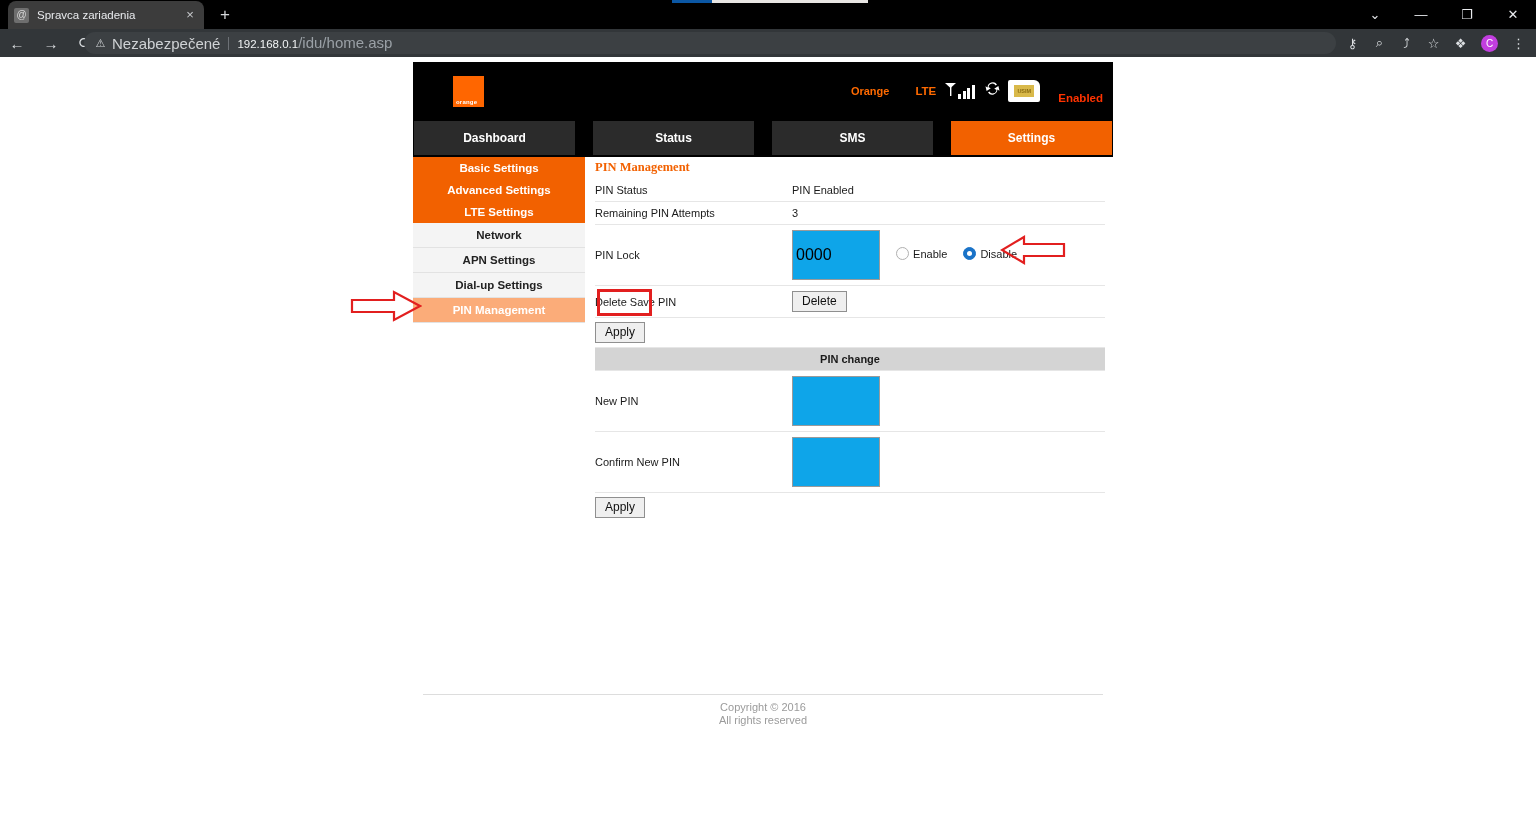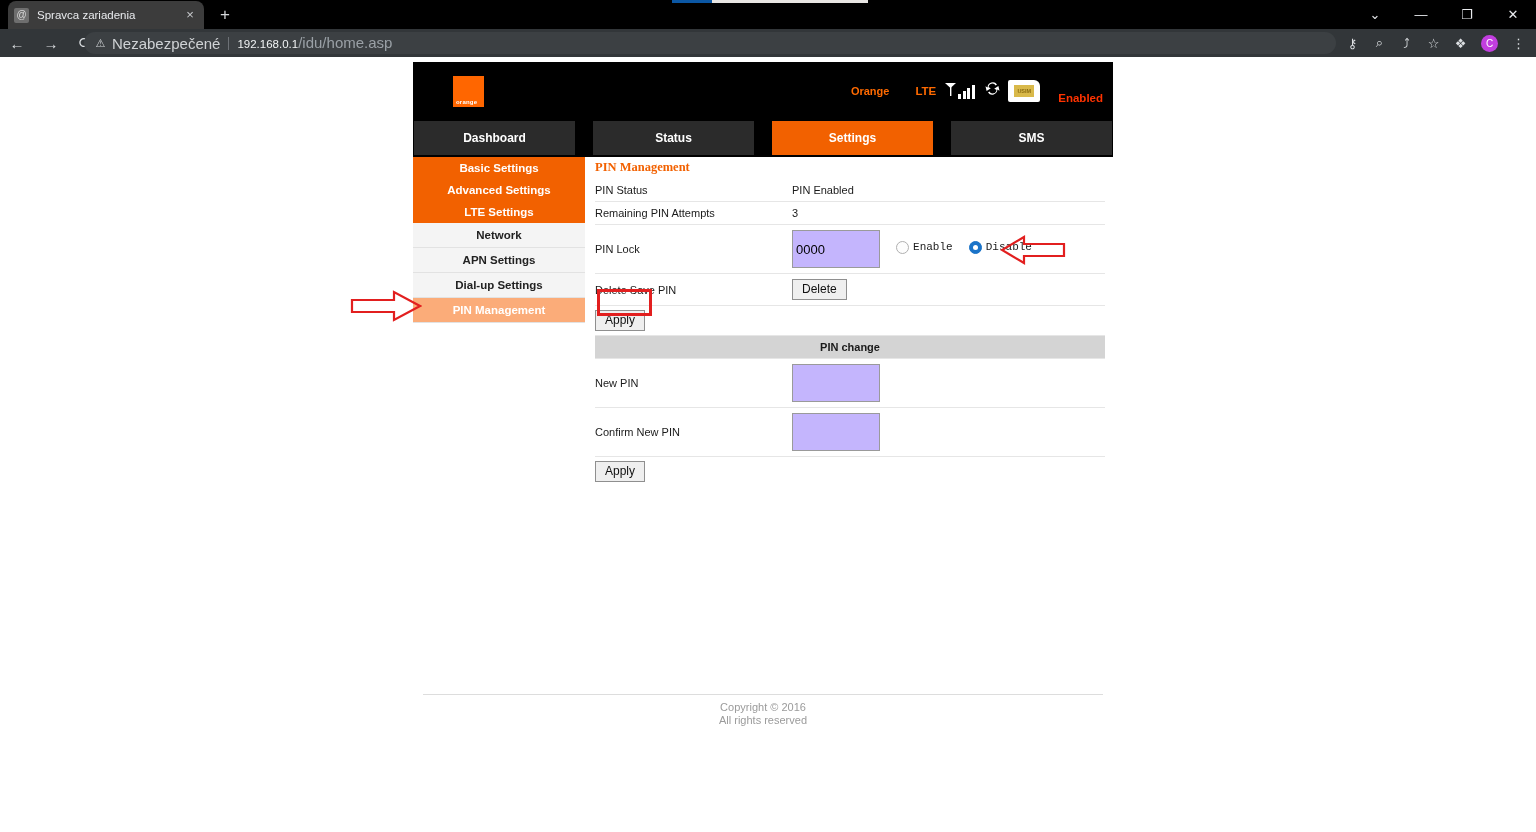--- a/index.html
+++ b/index.html
@@ -90,23 +90,23 @@
   .side-item.active { background:#fbac79; color:#ffffff; }
 
   .content { flex:1 1 auto; padding:0 8px 0 10px; }
   .sec-title { color:#f26100; font-size:12.5px; font-weight:bold; font-family:"Liberation Serif", serif; padding:3px 0 4px 0; }
 
   table.t { width:100%; border-collapse:collapse; }
   table.t td { border-bottom:1px solid #e6e6e6; padding:5px 0; font-size:11px; color:#1a1a1a; vertical-align:middle; }
   td.lbl { width:197px; }
   .hdrrow td { background:#d4d4d4; text-align:center; font-weight:bold; font-size:11px; border-bottom:1px solid #c9c9c9; padding:4px 0; }
 
-  input.pin { width:80px; height:16px; font-size:13px; font-family:"Liberation Sans", sans-serif;
-              border:1px solid #9a9a9a; padding:10px 3px; box-sizing:content-box; background:#c4b5fd; }
-  .radio-wrap { display:inline-flex; align-items:flex-start; margin-left:13px; font-size:11px;font-family:Liberation Mono, monospace; }
+  input.pin { width:80px; height:16px; font-size:16px; font-family:"Liberation Sans", sans-serif;
+              border:1px solid #9a9a9a; padding:16px 3px; box-sizing:content-box; background:#0ea5e9; }
+  .radio-wrap { display:inline-flex; align-items:flex-end; margin-left:13px; font-size:11px; }
   .radio { width:11px; height:11px; border-radius:50%; border:1px solid #b0b0b0; background:#fdfdfd;
            display:inline-block; margin-right:4px; position:relative; }
   .radio.on { border:1px solid #1a73c8; background:#1a73c8; }
   .radio.on::after { content:""; position:absolute; left:3px; top:3px; width:5px; height:5px; border-radius:50%; background:#fff; }
 
   .btn { display:inline-block; font-size:12px; font-family:"Liberation Sans", sans-serif;
          padding:2px 9px; background:#efefef; border:1px solid #8f8f8f; color:#111; line-height:15px; }
   .applyrow { padding:4px 0 4px 0; border-bottom:1px solid #e6e6e6; }
 
   .footer { position:absolute; left:413px; top:637px; width:700px; text-align:center; }
@@ -208,22 +208,22 @@
             <b>USIM</b>
           </div>
 
           <div class="logout">Enabled</div>
         </div>
       </div>
 
       <div class="navtabs">
         <div class="ntab">Dashboard</div>
         <div class="ntab">Status</div>
+        <div class="ntab">SMS</div>
         <div class="ntab active">Settings</div>
-        <div class="ntab">SMS</div>
       </div>
 
       <div class="body-wrap">
 
         <div class="sidebar">
           <div class="side-top">
             <div>Basic Settings</div>
             <div>Advanced Settings</div>
             <div>LTE Settings</div>
           </div>

